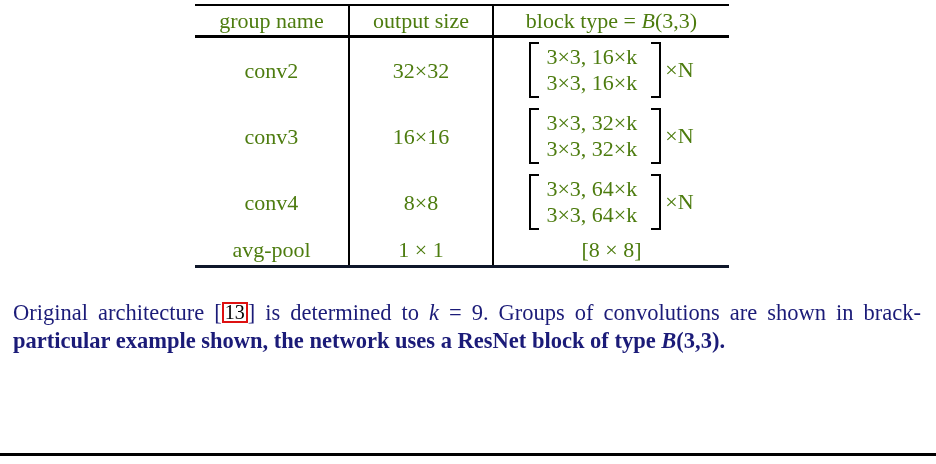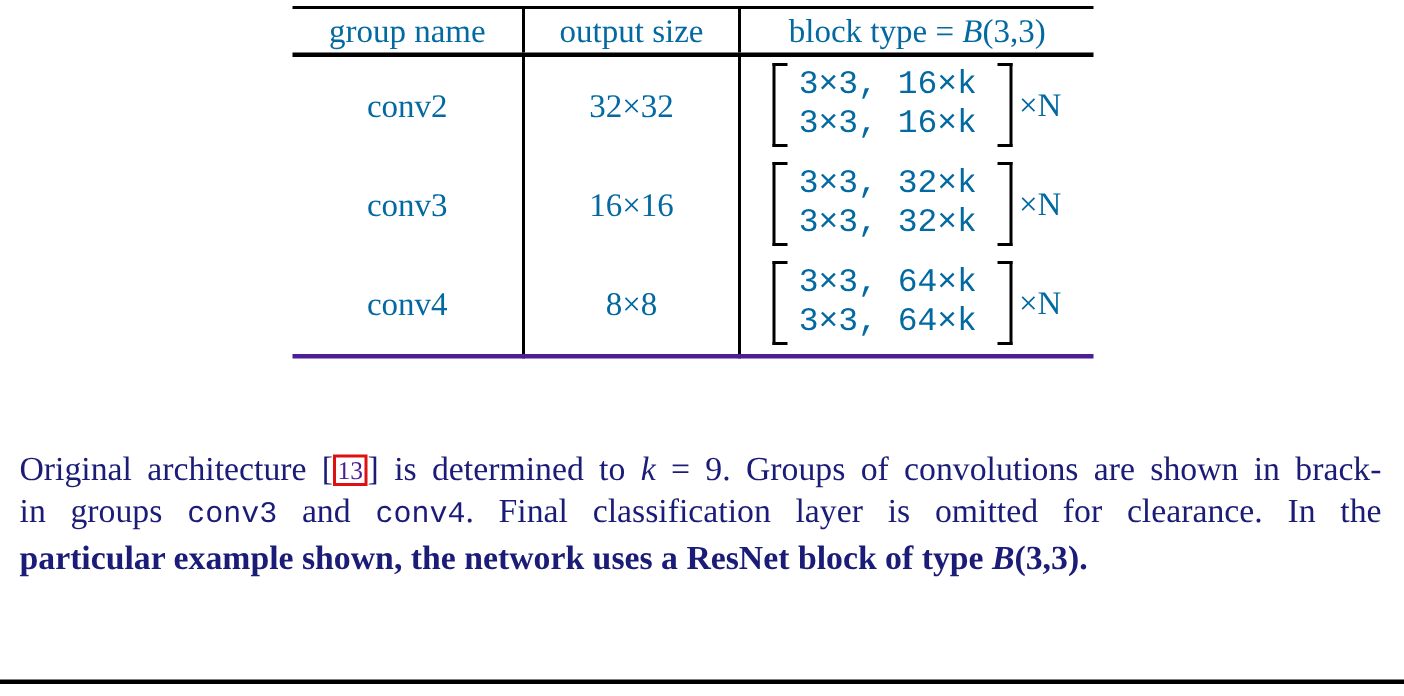--- a/index.html
+++ b/index.html
@@ -5,56 +5,56 @@
   html,body { margin:0; padding:0; }
   body {
     width:936px; height:464px; background:#ffffff;
     font-family:"Liberation Serif", serif;
     color:#000000; position:relative; overflow:hidden;
   }
   
   .tbl-wrap { position:absolute; left:195px; top:4px; }
   table.struct {
     border-collapse:collapse; table-layout:fixed;
-    font-size:22px; color:#0369a1;
-    border-bottom:3px solid #4c1d95;
+    font-size:22px; color:#4d7c0f;
+    border-bottom:3px solid #0f172a;
   }
   table.struct th, table.struct td {
     text-align:center; vertical-align:middle;
     font-weight:normal; padding:0 6px;
   }
   .w1 { width:141px; }
   .w2 { width:130px; }
   .w3 { width:223px; }
   tr.hdr th { border-top:2px solid #000; border-bottom:3px solid #000; height:29px; }
   td.vline, th.vline { border-left:2px solid #000; }
   tr.simple { height:30px; }
   tr.matrix-row { height:65px; }
   .mi { font-style:italic; }
   
   .mtx { display:inline-flex; align-items:stretch; margin:4px 0; }
   .brk { width:8px; }
   .brk.l { border-left:2.5px solid #000; border-top:2.5px solid #000; border-bottom:2.5px solid #000; }
   .brk.r { border-right:2.5px solid #000; border-top:2.5px solid #000; border-bottom:2.5px solid #000; }
   .mtx-lines {
     display:flex; flex-direction:column; justify-content:center;
-    padding:2px 14px 2px 7px; line-height:26px; text-align:left; white-space:nowrap;font-family:Liberation Mono, monospace;
+    padding:2px 14px 2px 7px; line-height:26px; text-align:left; white-space:nowrap;
   }
   .mult { align-self:center; margin-left:4px; white-space:nowrap; }
   
   .caption {
     position:absolute; left:13px; top:299px; width:908px;
     font-size:22.5px; line-height:28px; color:#1b1b78;
   }
   .cap-line { text-align:justify; text-align-last:justify; }
   .cap-line.last { text-align-last:auto;font-weight:bold; }
   .mono { font-family:"Liberation Mono", monospace; font-size:20px; }
   .cite-box {
-    display:inline-block; border:2px solid #dd1111; color:#4c1d95;
-    font-size:17px; line-height:17px; padding:0 1px; vertical-align:1px;
+    display:inline-block; border:2px solid #dd1111; color:#000000;
+    font-size:20px; line-height:17px; padding:0 1px; vertical-align:1px;
   }
   
   .page-rule { position:absolute; left:0; top:453px; width:936px; height:3px; background:#000; }
 </style>
 </head>
 <body>
 
 <div class="tbl-wrap">
   <table class="struct">
     <tbody>
@@ -106,23 +106,27 @@
               <span class="mtx-lines">
                 <span>3×3, 64×k</span>
                 <span>3×3, 64×k</span>
               </span>
               <span class="brk r"></span>
               <span class="mult">×N</span>
             </span>
       </td>
     </tr>
 
+    <tr class="simple">
+      <td>avg-pool</td>
+      <td class="vline">1 × 1</td>
+      <td class="vline">[8 × 8]</td>
+    </tr>
   </tbody>
     </table>
 </div>
 
 <div class="caption">
   <div class="cap-line"><span>Original architecture [</span><span class="cite-box">13</span><span>] is determined to </span><span class="mi">k</span><span> = 9. Groups of convolutions are shown in brack-</span></div>
-  <div class="cap-line"><span>in groups </span><span class="mono">conv3</span><span> and </span><span class="mono">conv4</span><span>. Final classification layer is omitted for clearance. In the</span></div>
   <div class="cap-line last"><span>particular example shown, the network uses a ResNet block of type </span><span class="mi">B</span><span>(3,3).</span></div>
 </div>
 
 <div class="page-rule"></div>
 
 </body></html>

